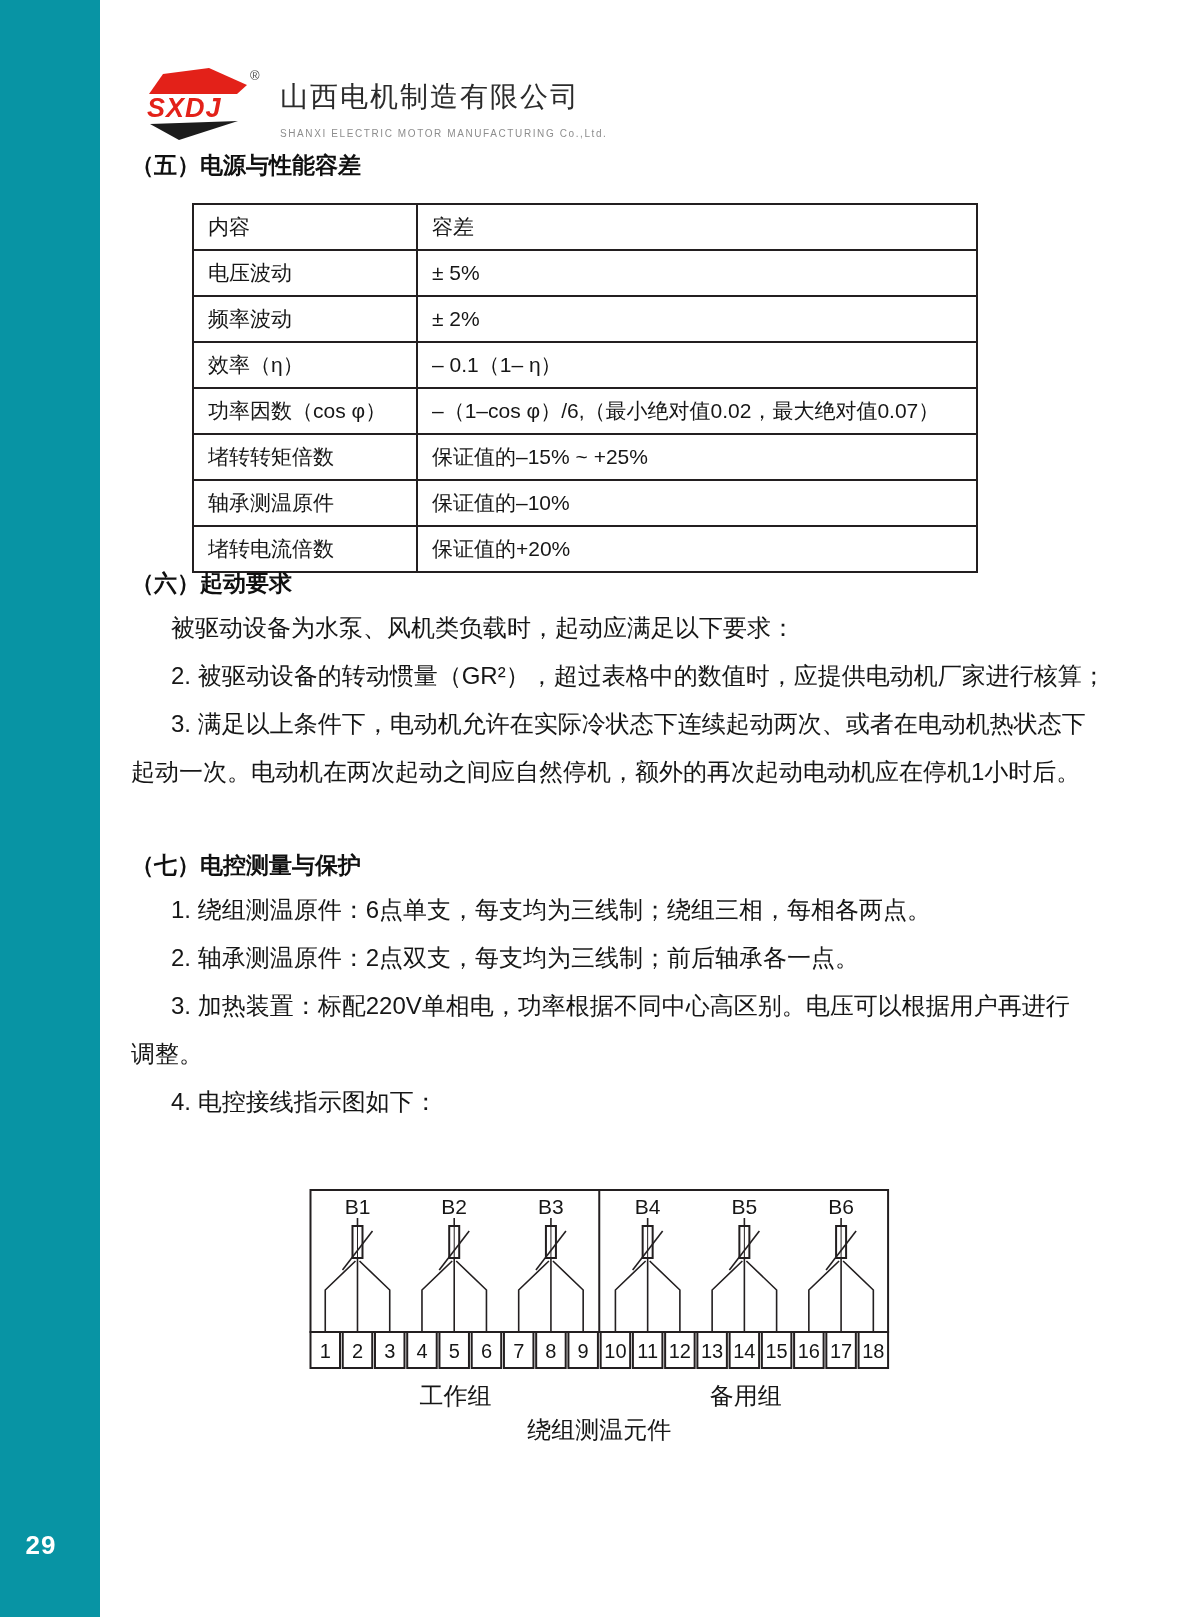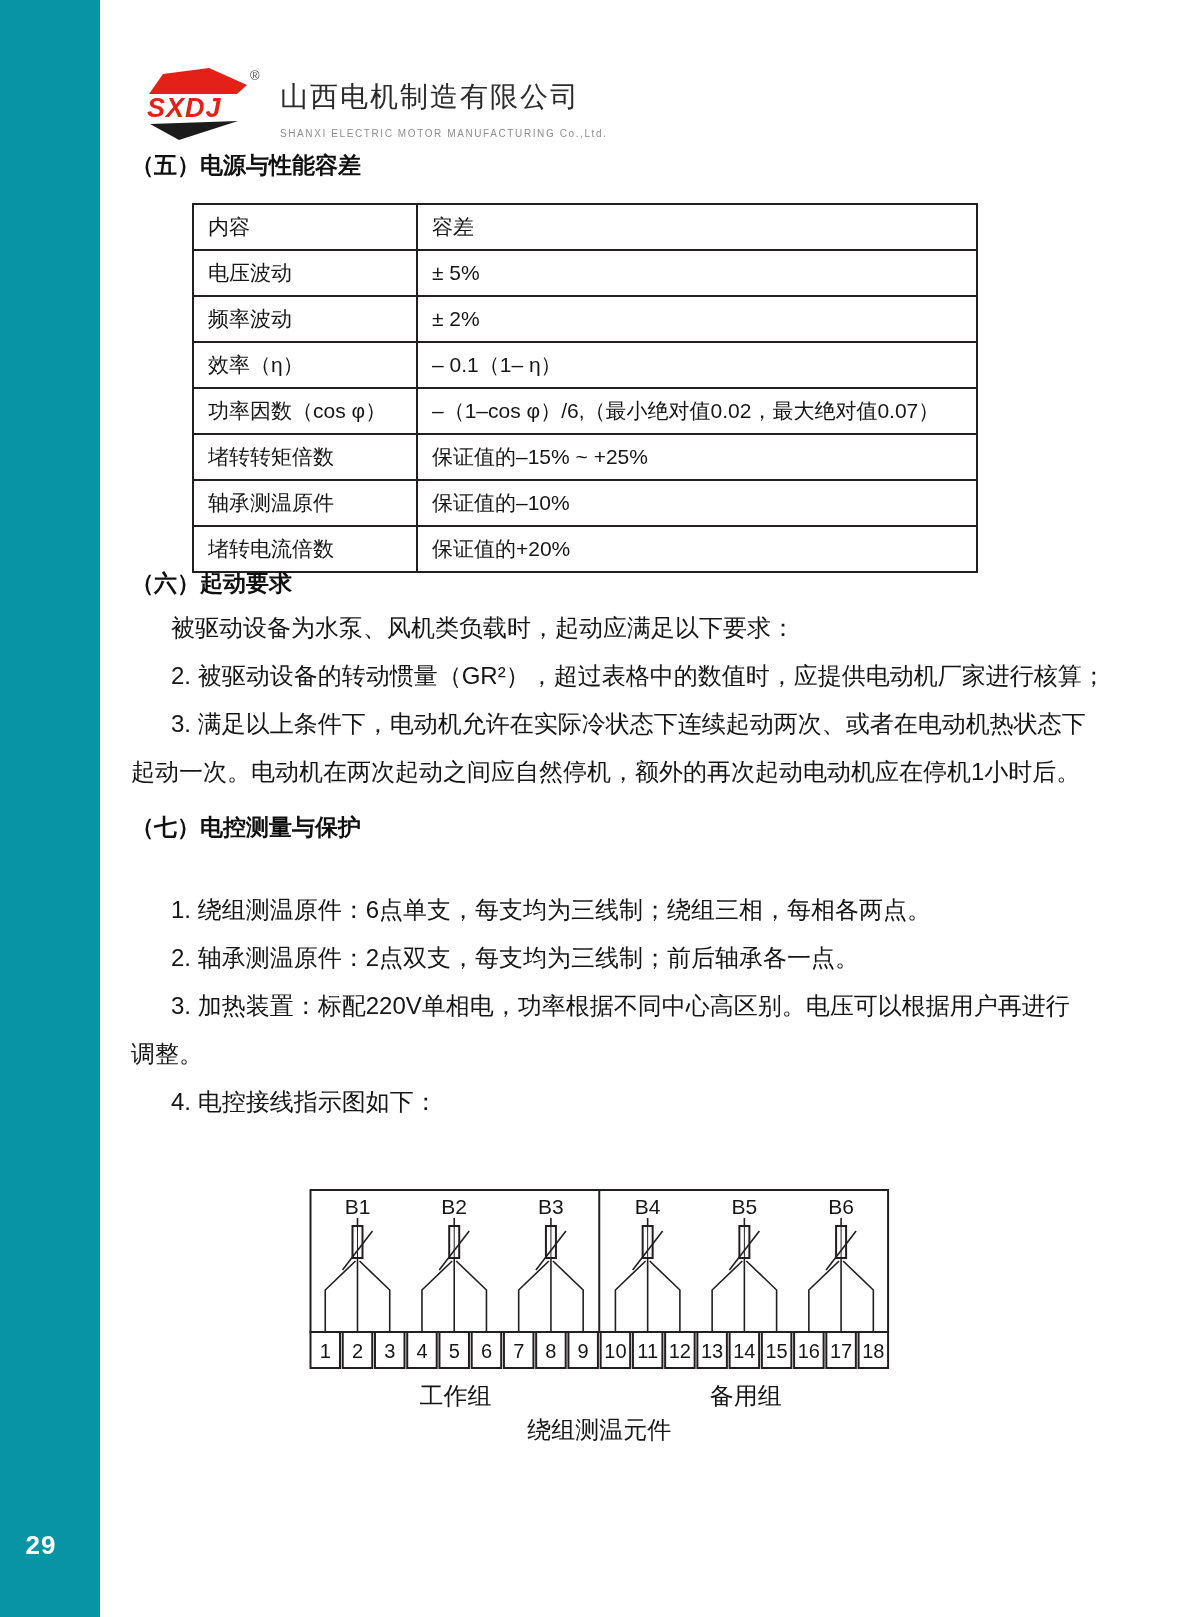--- a/index.html
+++ b/index.html
@@ -13,21 +13,21 @@
     color:#ffffff;font-weight:bold;font-size:26px;letter-spacing:1px;
   }
   
   .logo{position:absolute;left:146px;top:66px;display:flex;align-items:flex-start;}
   .logo-mark{width:122px;height:76px;flex:0 0 auto;}
   .company{margin-left:12px;padding-top:16px;}
   .company-cn{font-size:28px;font-weight:normal;color:#2b2b2b;letter-spacing:2px;line-height:30px;}
   .company-en{font-size:10px;color:#8d8d8d;letter-spacing:1.6px;margin-top:16px;white-space:nowrap;}
   
   .sec-title{position:absolute;left:131px;font-size:23px;font-weight:bold;color:#101010;white-space:nowrap;}
-  .t5{top:150px}.t6{top:568px}.t7{top:812px}
+  .t5{top:150px}.t6{top:568px}.t7{top:850px}
   
   table.tol{position:absolute;left:192px;top:203px;border-collapse:collapse;table-layout:fixed;}
   table.tol td{
     border:2px solid #231f20;height:44px;font-size:21px;color:#161616;
     padding:0 10px 0 14px;vertical-align:middle;white-space:nowrap;
   }
   table.tol td.c1{width:198px;}
   table.tol td.c2{width:534px;border-radius:18px;}
   
   .paras{position:absolute;left:131px;width:950px;font-size:24px;line-height:48px;color:#161616;}

